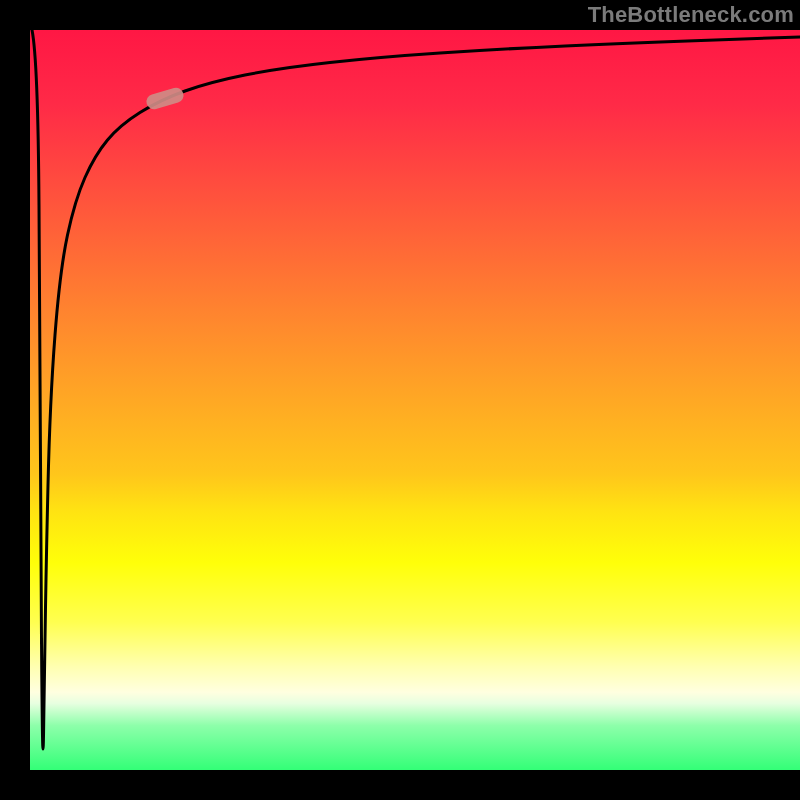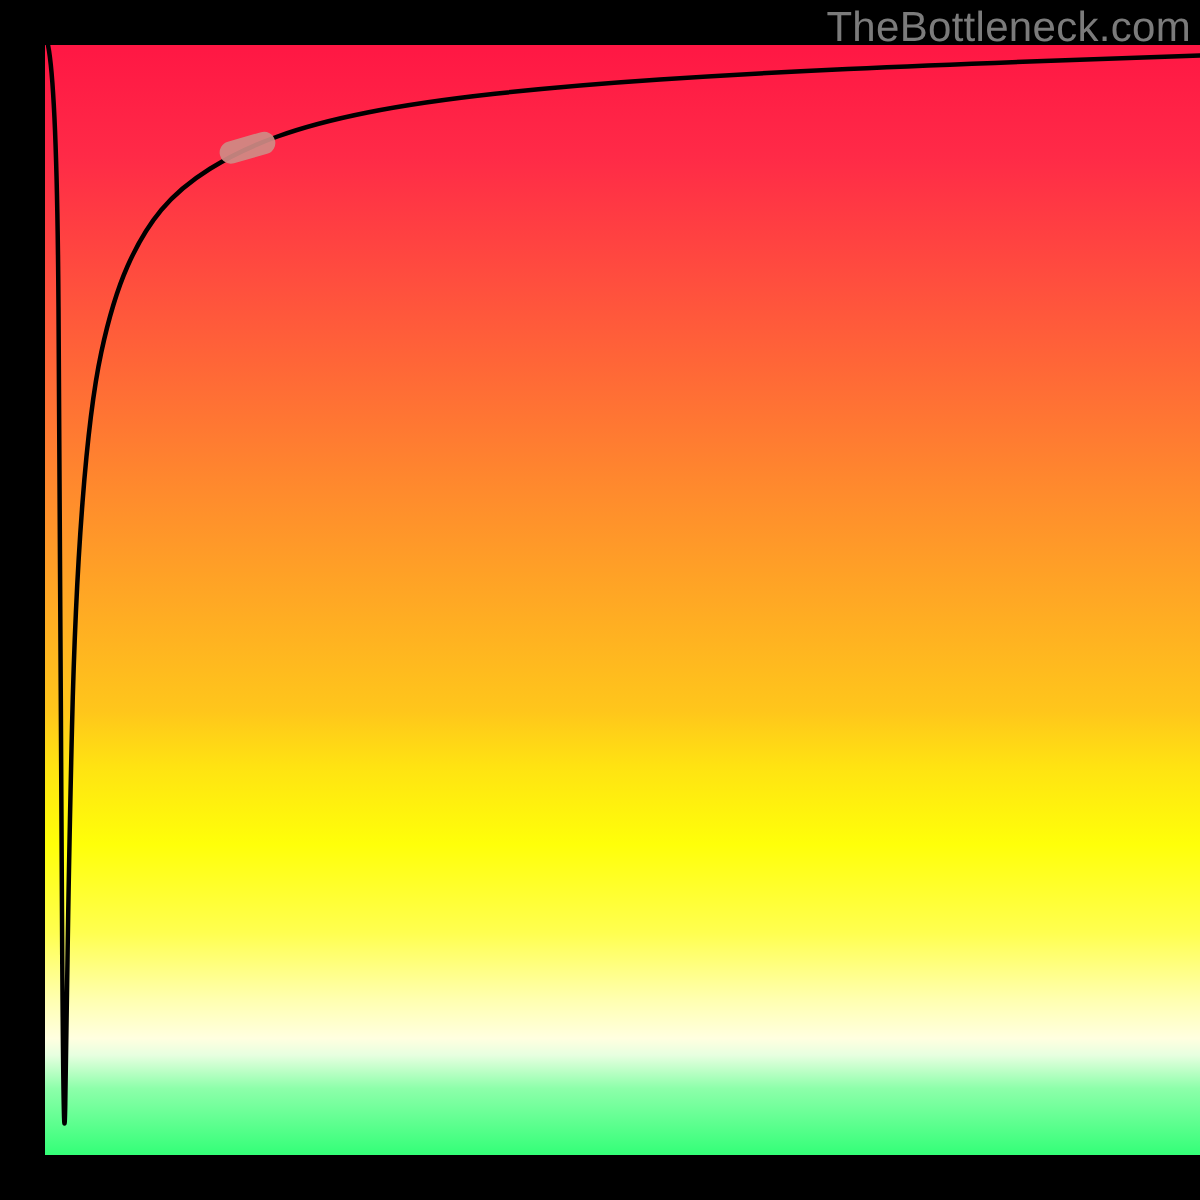--- a/index.html
+++ b/index.html
@@ -14,22 +14,22 @@
   .container {
     position: relative;
     width: 800px;
     height: 800px;
     background: #000;
   }
   .attribution {
     position: absolute;
     top: 2px;
     right: 6px;
-    font-size: 28px;
-    font-weight: 400;
+    font-size: 22px;
+    font-weight: 700;
     color: #7b7b7b;
     letter-spacing: 0.2px;
     z-index: 5;
   }
   .plot-area {
     position: absolute;
     left: 30px;
     top: 30px;
     width: 770px;
     height: 740px;

